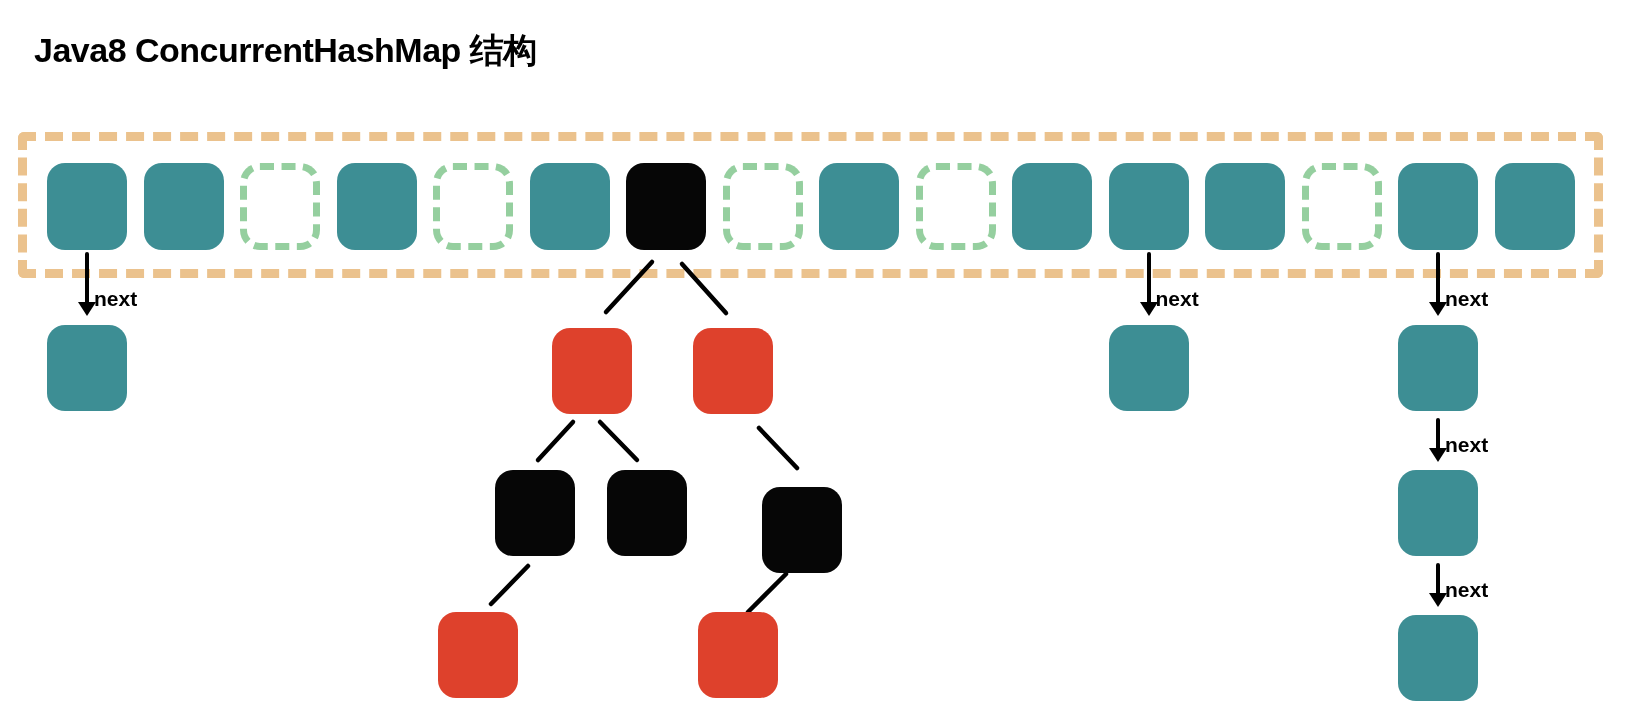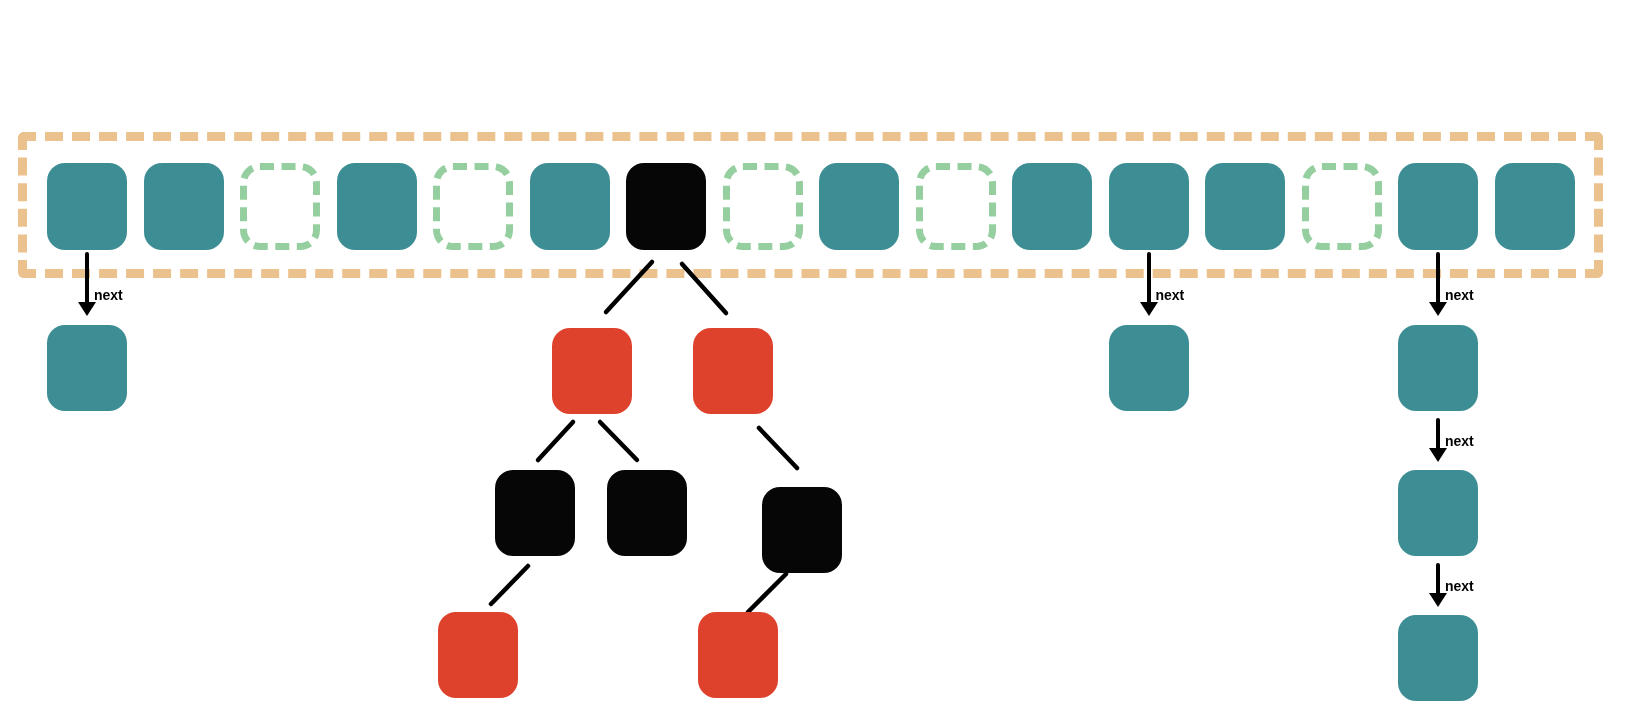--- a/index.html
+++ b/index.html
@@ -38,31 +38,32 @@
   .node.black{ background:var(--black); }
   .arrow-line{
     position:absolute; width:4px; background:var(--ink); border-radius:2px;
   }
   .arrow-head{
     position:absolute; width:0; height:0;
     border-left:9px solid transparent; border-right:9px solid transparent;
     border-top:14px solid var(--ink);
   }
   .next-label{
-    position:absolute; font-size:14px; font-weight:bold; color:var(--ink);
+    position:absolute; font-size:21px; font-weight:bold; color:var(--ink);
     white-space:nowrap; line-height:1;
   }
   #edge-svg{
     position:absolute; left:0; top:0; pointer-events:none;
   }
 </style>
 </head>
 <body>
 
 <div id="canvas">
+  <div class="title">Java8 ConcurrentHashMap 结构</div>
   <div class="array-box"></div>
   <svg id="edge-svg" width="1636" height="726">
       <line x1="652" y1="262" x2="606" y2="312" stroke="#000000" stroke-width="4.5" stroke-linecap="round"></line>
       <line x1="682" y1="264" x2="726" y2="313" stroke="#000000" stroke-width="4.5" stroke-linecap="round"></line>
       <line x1="573" y1="422" x2="538" y2="460" stroke="#000000" stroke-width="4.5" stroke-linecap="round"></line>
       <line x1="600" y1="422" x2="637" y2="460" stroke="#000000" stroke-width="4.5" stroke-linecap="round"></line>
       <line x1="759" y1="428" x2="797" y2="468" stroke="#000000" stroke-width="4.5" stroke-linecap="round"></line>
       <line x1="528" y1="566" x2="491" y2="604" stroke="#000000" stroke-width="4.5" stroke-linecap="round"></line>
       <line x1="786" y1="574" x2="748" y2="612" stroke="#000000" stroke-width="4.5" stroke-linecap="round"></line>
     </svg>

